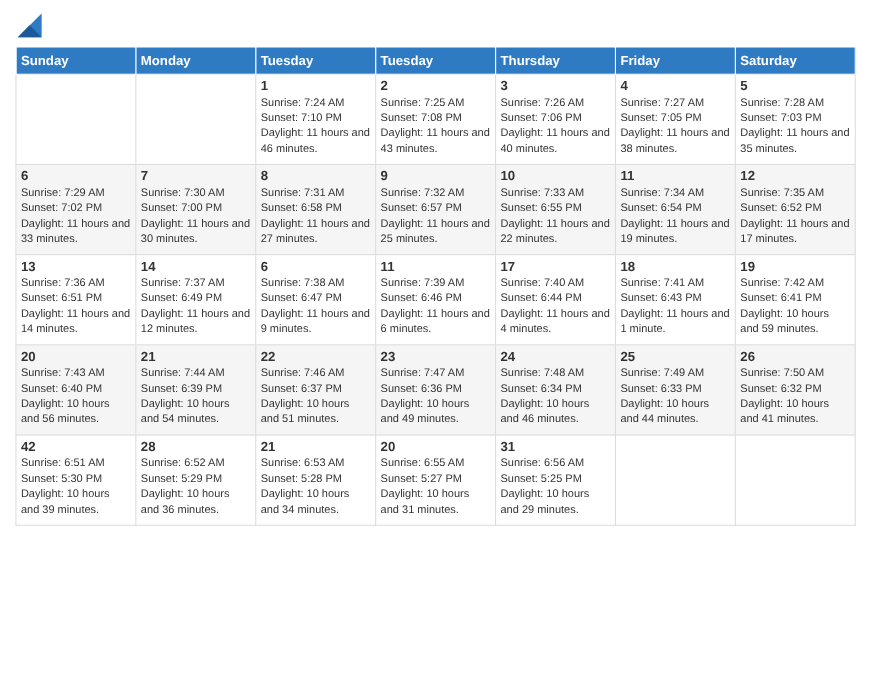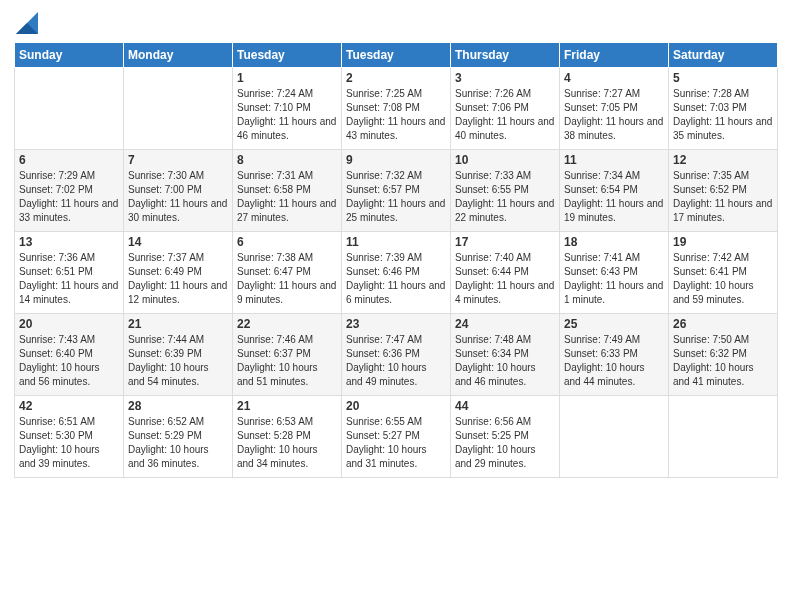--- a/index.html
+++ b/index.html
@@ -259,21 +259,21 @@
           </td>
           <td>
             <span class="day-num">21</span>
             <div class="cell-text">Sunrise: 6:53 AM<br>Sunset: 5:28 PM<br>Daylight: 10 hours and 34 minutes.</div>
           </td>
           <td>
             <span class="day-num">20</span>
             <div class="cell-text">Sunrise: 6:55 AM<br>Sunset: 5:27 PM<br>Daylight: 10 hours and 31 minutes.</div>
           </td>
           <td>
-            <span class="day-num">44</span>
+            <span class="day-num">31</span>
             <div class="cell-text">Sunrise: 6:56 AM<br>Sunset: 5:25 PM<br>Daylight: 10 hours and 29 minutes.</div>
           </td>
           <td class="empty"></td>
           <td class="empty"></td>
         </tr>
       </tbody>
   </table>
 </div>
 
 </body></html>

